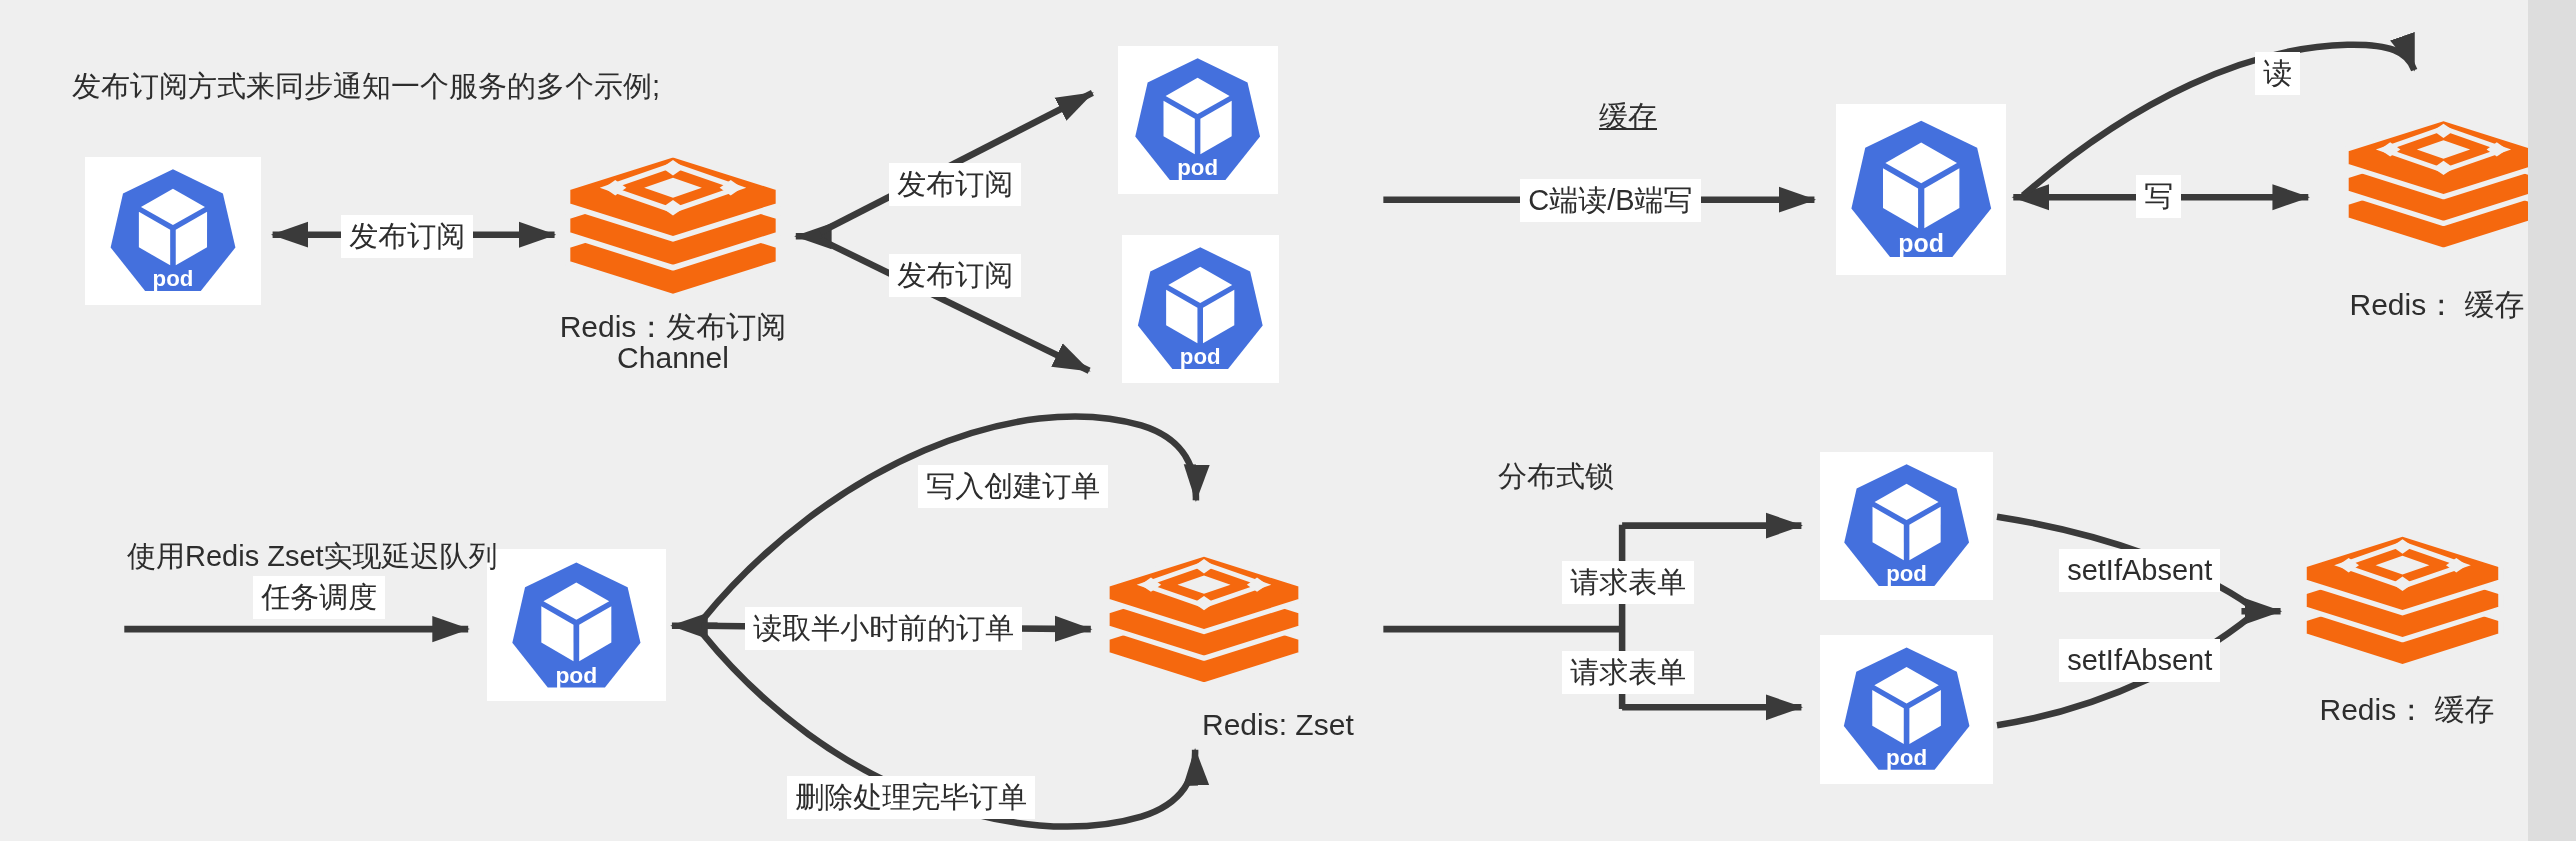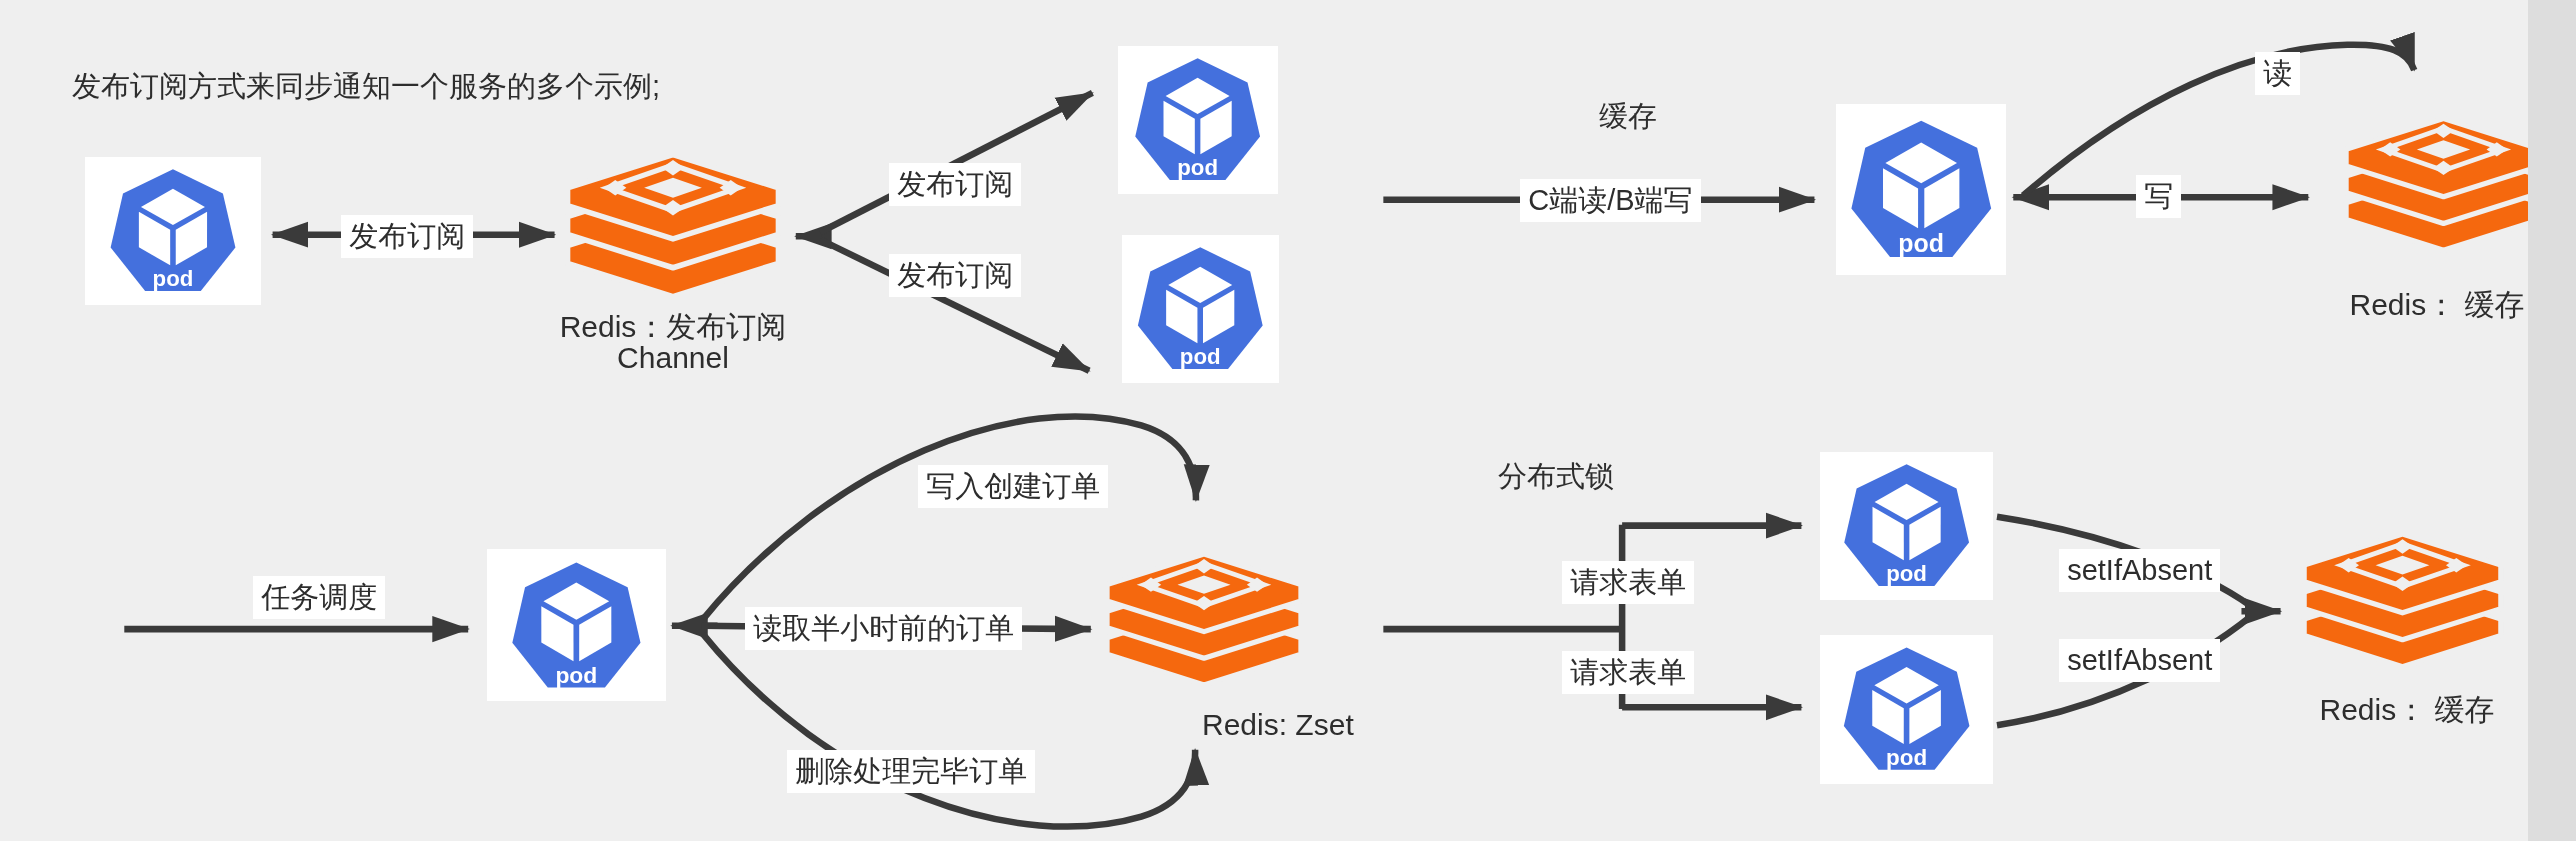--- a/index.html
+++ b/index.html
@@ -122,52 +122,53 @@
     <svg viewBox="0 0 180.312 171.078" width="147" height="139">
         <use href="#sym-pod"></use>
       </svg>
   </div>
   <div class="podbox" style="left:1122px;top:235px;width:157px;height:148px;">
     <svg viewBox="0 0 176.625 171.078" width="144" height="139">
         <use href="#sym-pod"></use>
       </svg>
   </div>
 
-  <div class="title" style="left:1599px;top:98px;">缓存</div>
+  <div class="title" style="left:1599px;top:98px;text-decoration:underline;">缓存</div>
 
   <div class="elabel" style="left:1520px;top:179px;">C端读/B端写</div>
 
   <div class="podbox" style="left:1836px;top:104px;width:170px;height:171px;">
     <svg viewBox="0 0 191.359 197.391" width="156" height="161">
         <use href="#sym-pod"></use>
       </svg>
   </div>
 
   <div class="elabel" style="left:2255px;top:52px;">读</div>
   <div class="elabel" style="left:2136px;top:175px;">写</div>
 
   <div class="redisbox" style="left:2341px;top:106px;width:205px;height:165px;">
     <svg preserveAspectRatio="none" viewBox="0 0 252 202" width="205" height="165">
         <use href="#sym-redis"></use>
       </svg>
   </div>
   <div class="caption centered" style="left:2319px;top:285px;width:236px;">Redis： 缓存</div>
 
+  <div class="title" style="left:127px;top:538px;">使用Redis Zset实现延迟队列</div>
 
   <div class="elabel" style="left:253px;top:576px;">任务调度</div>
 
   <div class="podbox" style="left:487px;top:549px;width:179px;height:152px;">
     <svg viewBox="0 0 202.391 175.766" width="165" height="143">
         <use href="#sym-pod"></use>
       </svg>
   </div>
 
   <div class="elabel" style="left:918px;top:465px;">写入创建订单</div>
   <div class="elabel" style="left:745px;top:607px;text-align:right;">读取半小时前的订单</div>
-  <div class="elabel" style="left:787px;top:750px;">删除处理完毕订单</div>
+  <div class="elabel" style="left:787px;top:776px;">删除处理完毕订单</div>
 
   <div class="redisbox" style="left:1102px;top:545px;width:204px;height:157px;">
     <svg preserveAspectRatio="none" viewBox="0 0 250 192" width="204" height="157">
         <use href="#sym-redis"></use>
       </svg>
   </div>
   <div class="caption" style="left:1202px;top:708px;">Redis: Zset</div>
 
   <div class="title" style="left:1498px;top:458px;">分布式锁</div>
 

